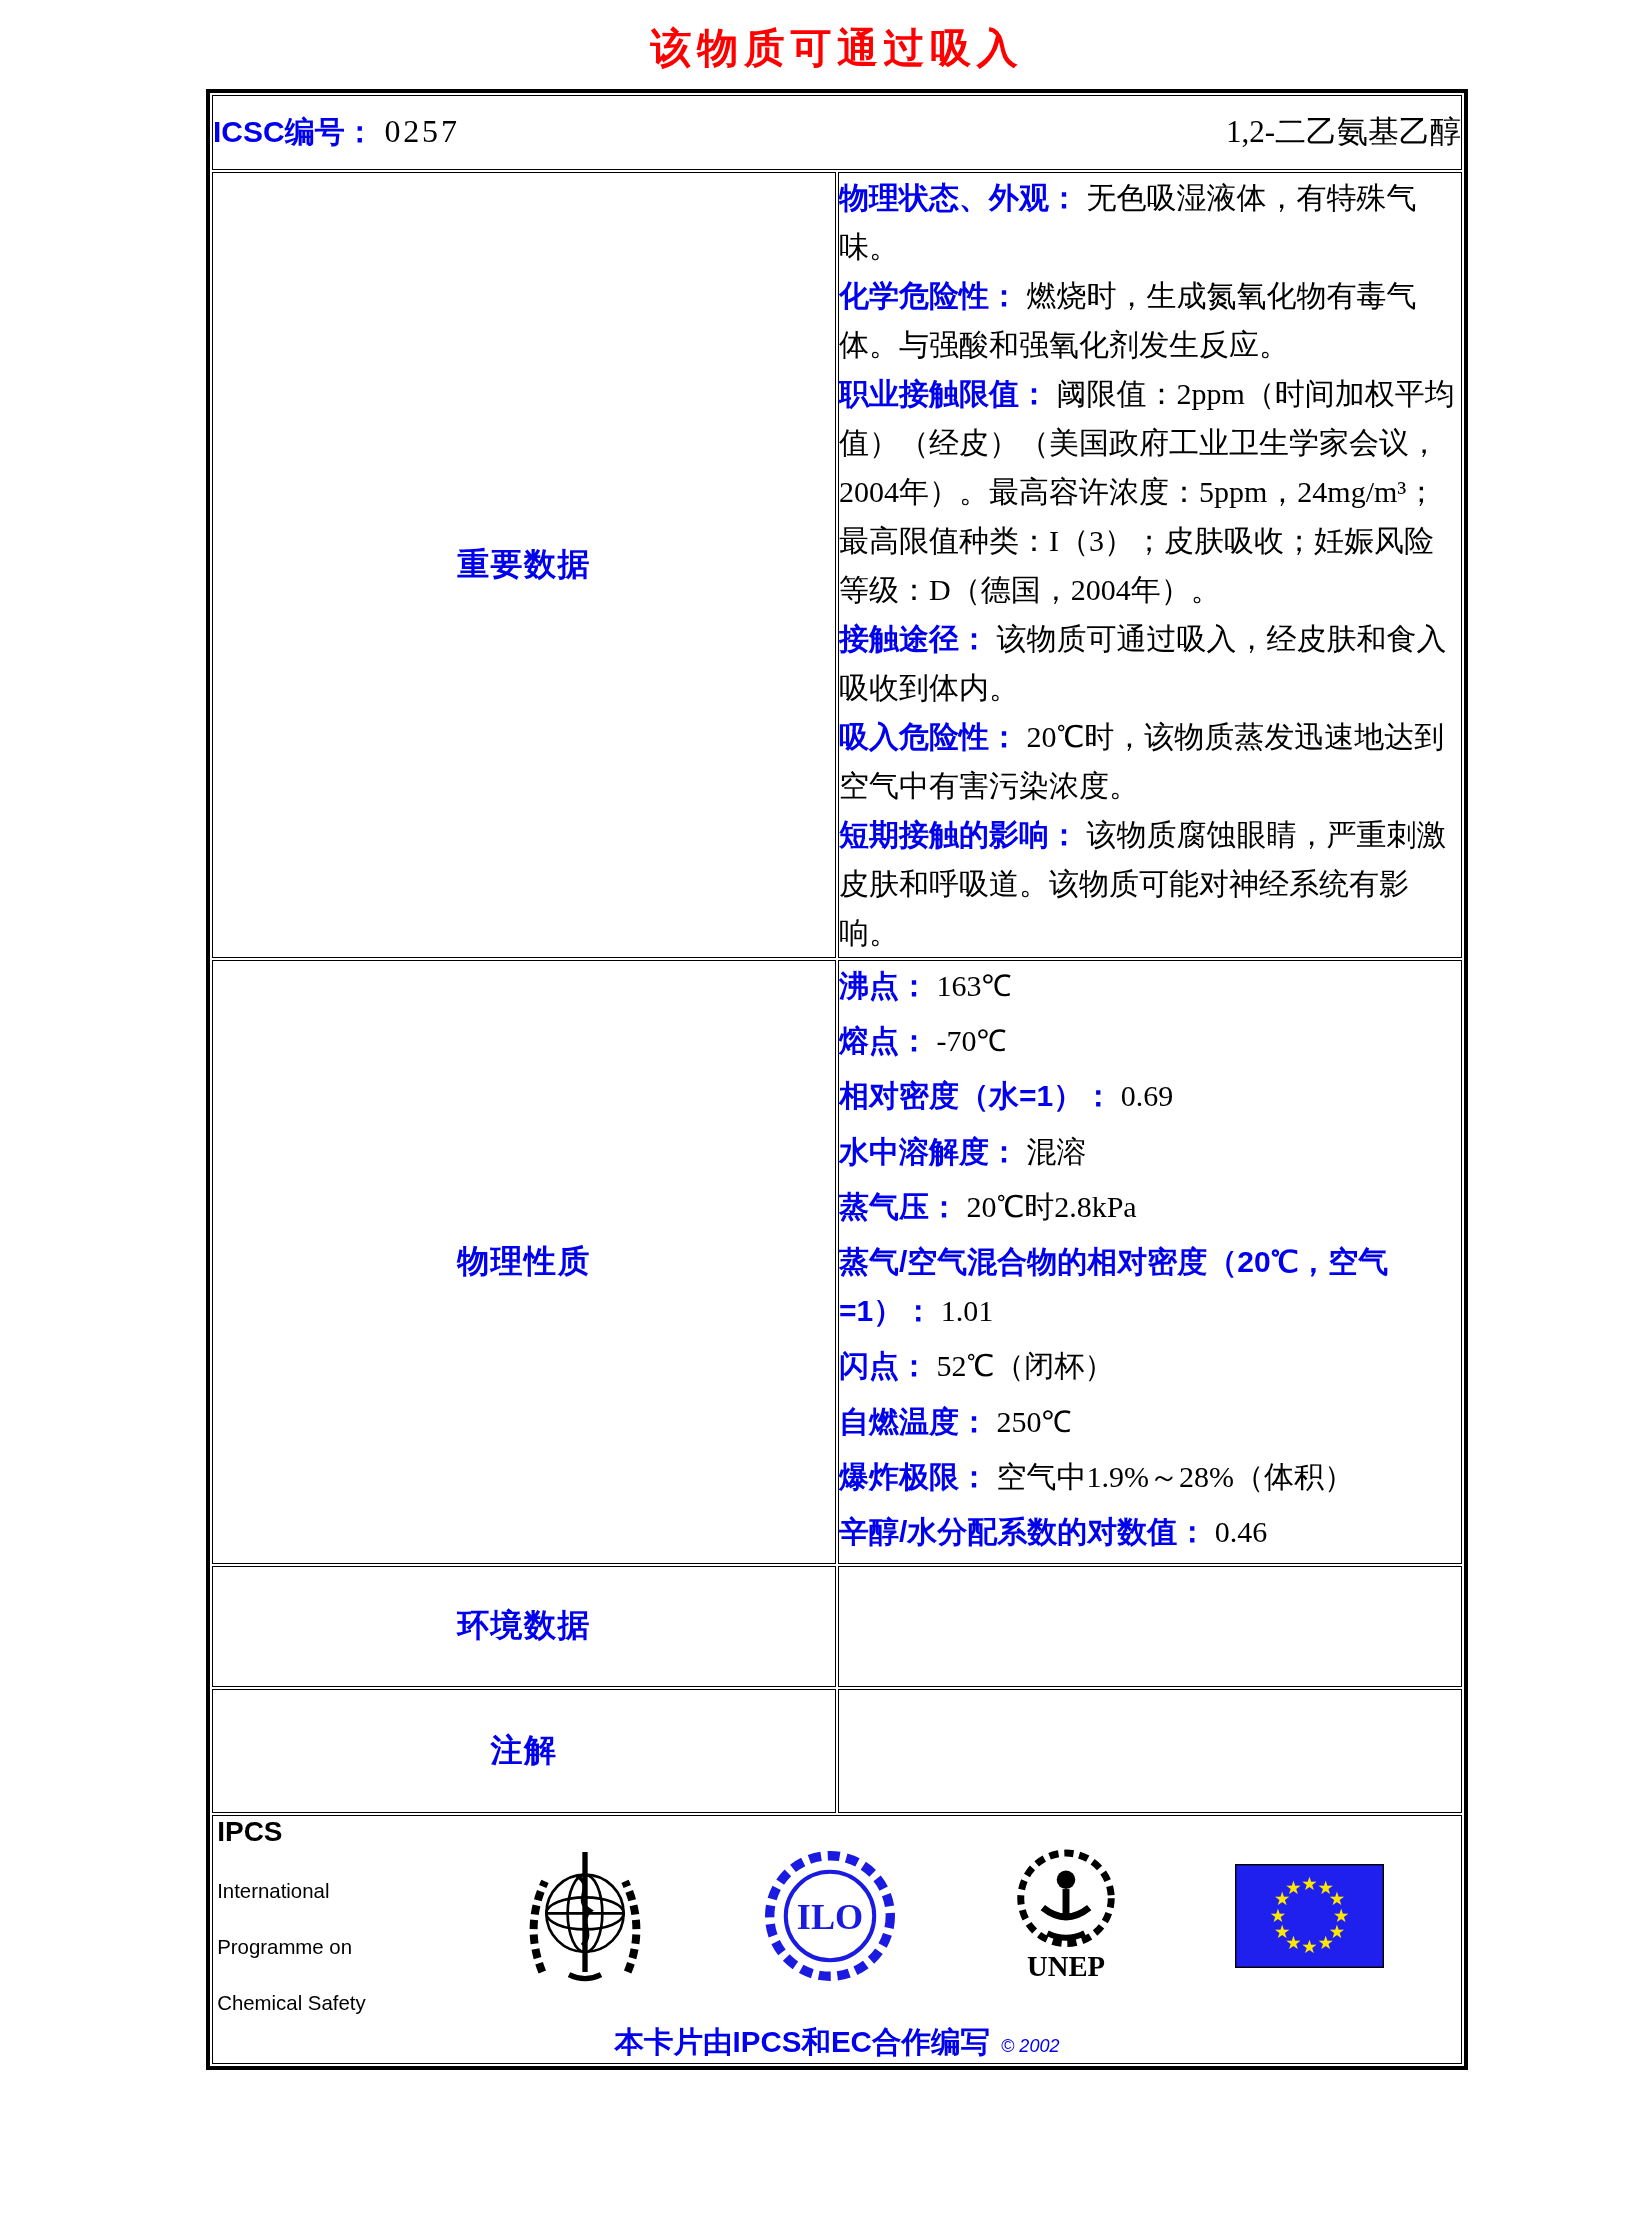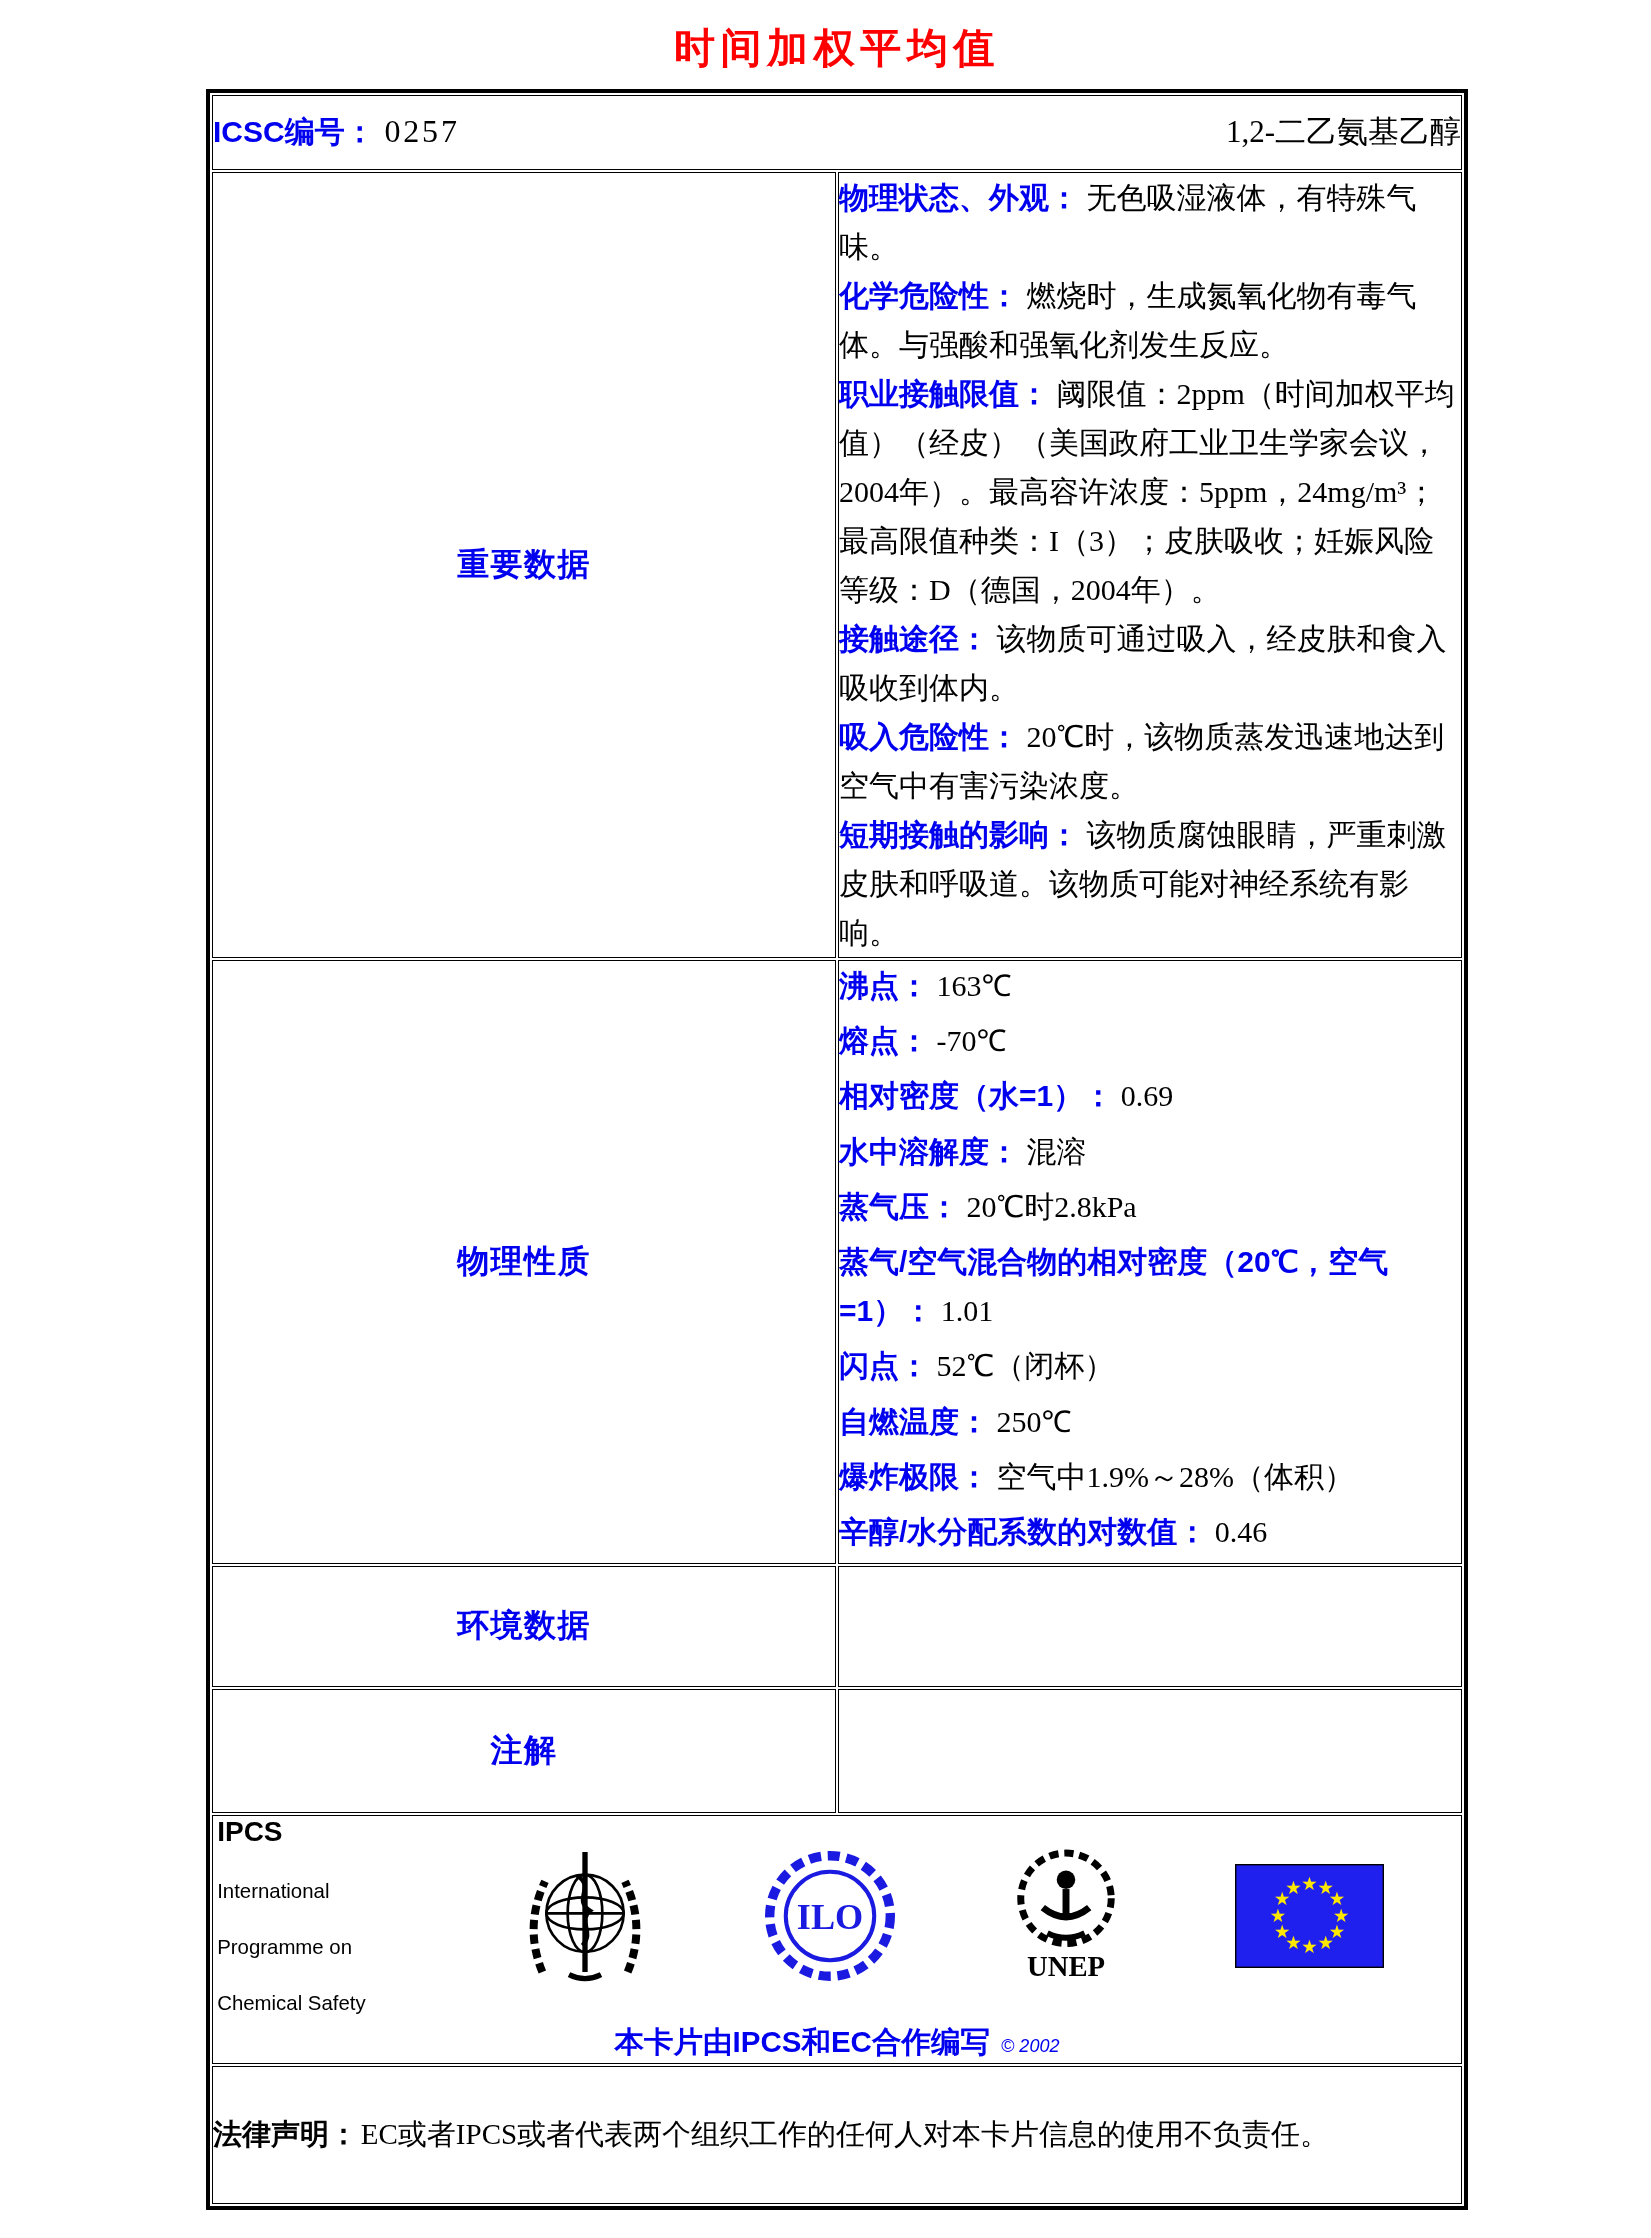--- a/index.html
+++ b/index.html
@@ -114,21 +114,21 @@
     font-size:29px;
     color:var(--ink);
   }
   .legal-text{ font-size:29px; color:var(--ink); }
 </style>
 </head>
 <body>
 
 <div class="page">
 
-  <h1 class="doc-title">时间加权平均值</h1>
+  <h1 class="doc-title">该物质可通过吸入</h1>
 
   <table class="card">
 
     <tbody>
         <tr>
       <td class="header-cell" colspan="2">
         <div class="header-flex">
           <span>
             <span class="icsc-label">ICSC编号：</span><span class="icsc-number">0257</span>
           </span>
@@ -237,23 +237,17 @@
             </g>
           </svg>
         </div>
 
         <div class="credit-line">
           <span>本卡片由IPCS和EC合作编写</span><span class="credit-copyright">© 2002</span>
         </div>
       </td>
     </tr>
 
-    <tr>
-      <td class="legal-cell" colspan="2">
-        <span class="legal-label">法律声明：</span>
-        <span class="legal-text">EC或者IPCS或者代表两个组织工作的任何人对本卡片信息的使用不负责任。</span>
-      </td>
-    </tr>
   </tbody>
     </table>
 
 </div>
 
 
 </body></html>

